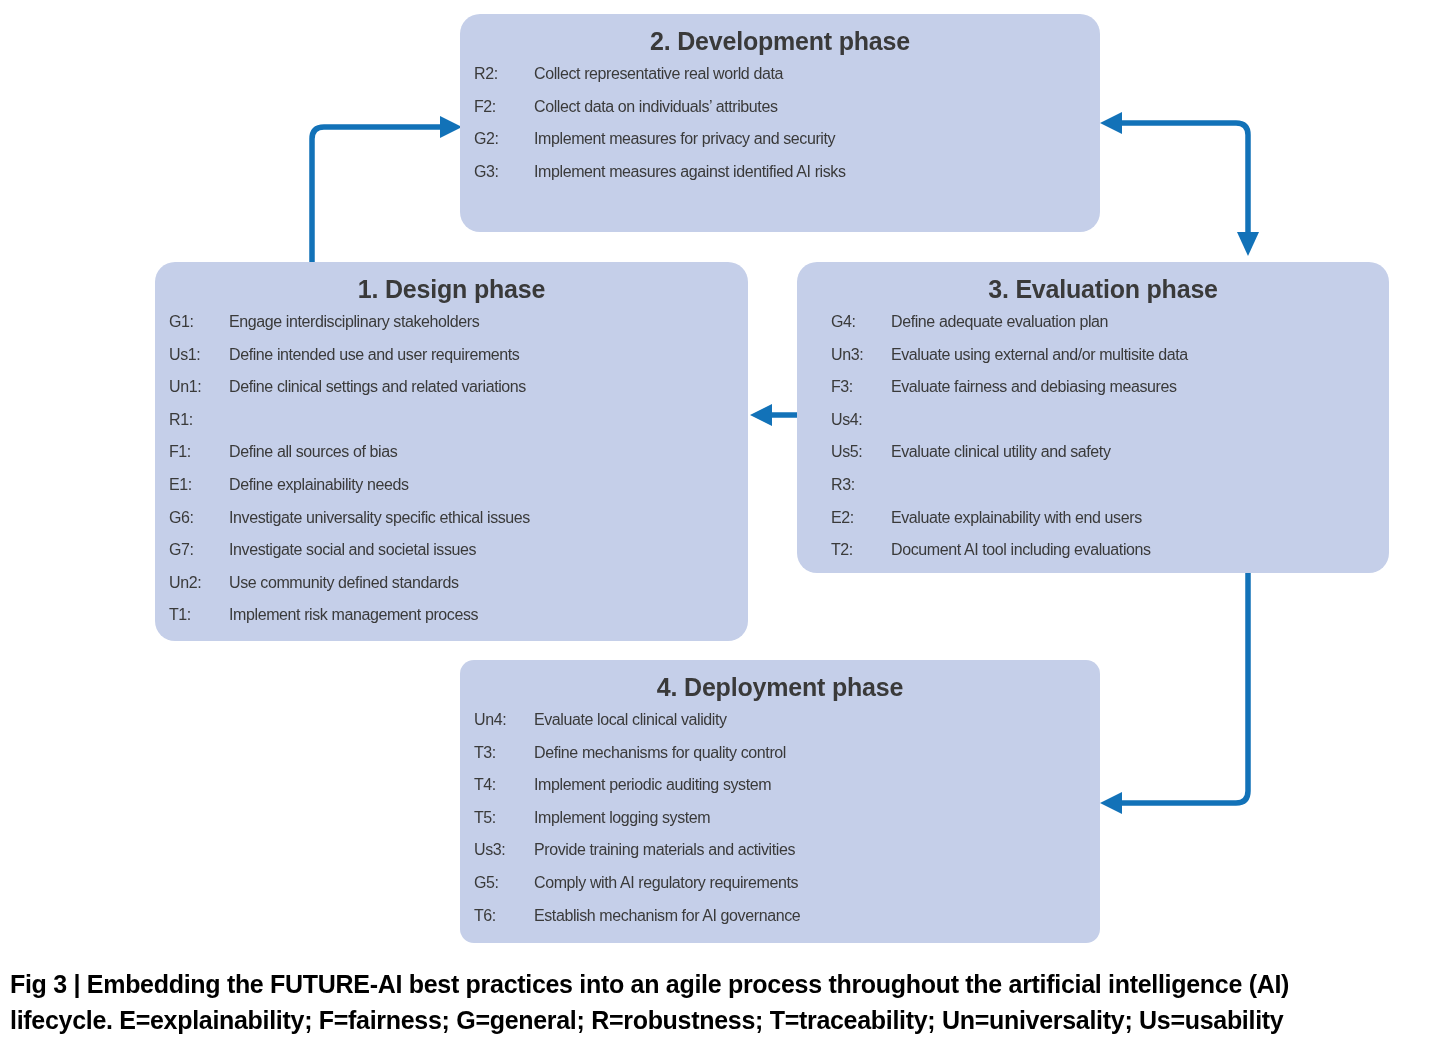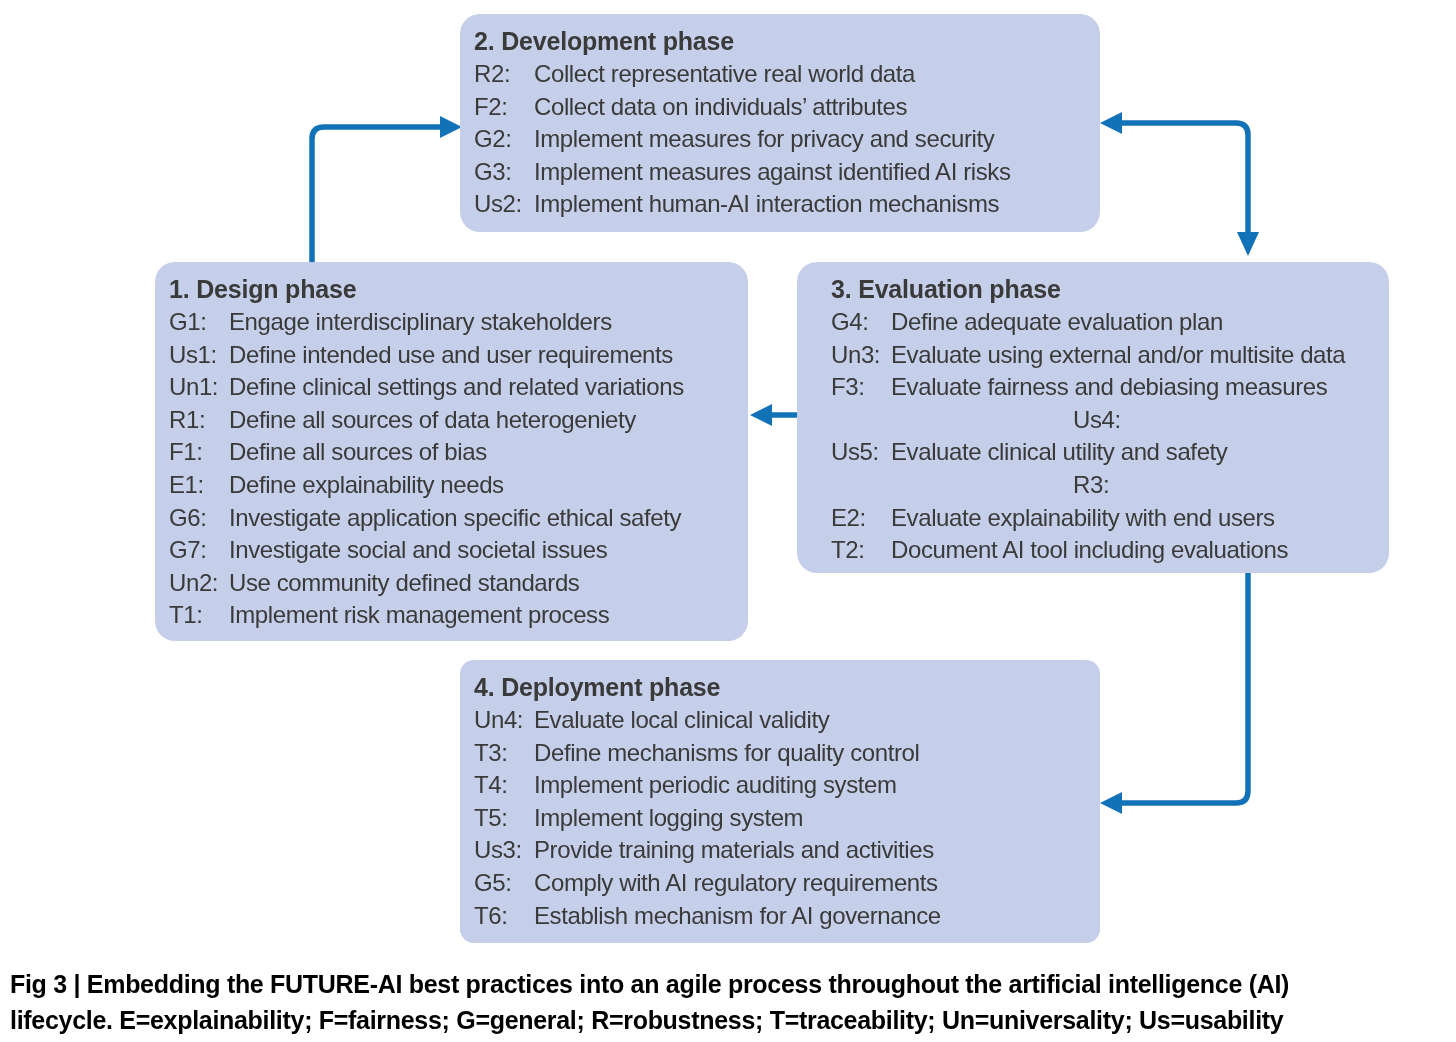--- a/index.html
+++ b/index.html
@@ -17,32 +17,32 @@
     padding: 10px 14px 0 14px;
     color: #3a3a3a;
     overflow: hidden;
   }
   #box-development { left: 460px; top: 14px;  width: 640px; height: 218px; }
   #box-design      { left: 155px; top: 262px; width: 593px; height: 379px; }
   #box-evaluation  { left: 797px; top: 262px; width: 592px; height: 311px; padding-left: 34px; }
   #box-deployment  { left: 460px; top: 660px; width: 640px; height: 283px; border-radius: 14px; }
 
   .phase-title {
+    text-align: center;
     font-weight: bold;
     font-size: 25px;
     line-height: 34px;
     letter-spacing: -0.2px;
   }
   .item-row {
     display: flex;
-    font-size: 24px;
+    font-size: 16px;
     line-height: 32.6px;
     letter-spacing: -0.4px;
     white-space: nowrap;
-    justify-content: center;
   }
   .code { flex: 0 0 60px; width: 60px; }
   .desc { flex: 1 1 auto; }
 
   .arrows {
     position: absolute; left: 0; top: 0;
     pointer-events: none;
   }
   .arrow-line { fill: none; stroke: #1272b8; stroke-width: 5.5px; }
   .arrow-head { fill: #1272b8; stroke: none; }
@@ -99,55 +99,50 @@
       <span class="desc">Collect data on individuals’ attributes</span>
     </div>
     <div class="item-row">
       <span class="code">G2:</span>
       <span class="desc">Implement measures for privacy and security</span>
     </div>
     <div class="item-row">
       <span class="code">G3:</span>
       <span class="desc">Implement measures against identified AI risks</span>
     </div>
-    <div class="item-row">
-      <span class="code">Us2:</span>
-      <span class="desc">Implement human-AI interaction mechanisms</span>
-    </div>
   </div>
 
   <div class="phase-box" id="box-design">
     <div class="phase-title">1. Design phase</div>
     <div class="item-row">
       <span class="code">G1:</span>
       <span class="desc">Engage interdisciplinary stakeholders</span>
     </div>
     <div class="item-row">
       <span class="code">Us1:</span>
       <span class="desc">Define intended use and user requirements</span>
     </div>
     <div class="item-row">
       <span class="code">Un1:</span>
       <span class="desc">Define clinical settings and related variations</span>
     </div>
     <div class="item-row">
       <span class="code">R1:</span>
-      <span class="desc">Define all sources of data heterogeniety</span>
     </div>
     <div class="item-row">
       <span class="code">F1:</span>
       <span class="desc">Define all sources of bias</span>
     </div>
     <div class="item-row">
       <span class="code">E1:</span>
       <span class="desc">Define explainability needs</span>
     </div>
     <div class="item-row">
       <span class="code">G6:</span>
-      <span class="desc">Investigate application specific ethical safety</span>
+      <span class="desc">Investigate universality specific ethical issues</span>
     </div>
     <div class="item-row">
       <span class="code">G7:</span>
       <span class="desc">Investigate social and societal issues</span>
     </div>
     <div class="item-row">
       <span class="code">Un2:</span>
       <span class="desc">Use community defined standards</span>
     </div>
     <div class="item-row">

